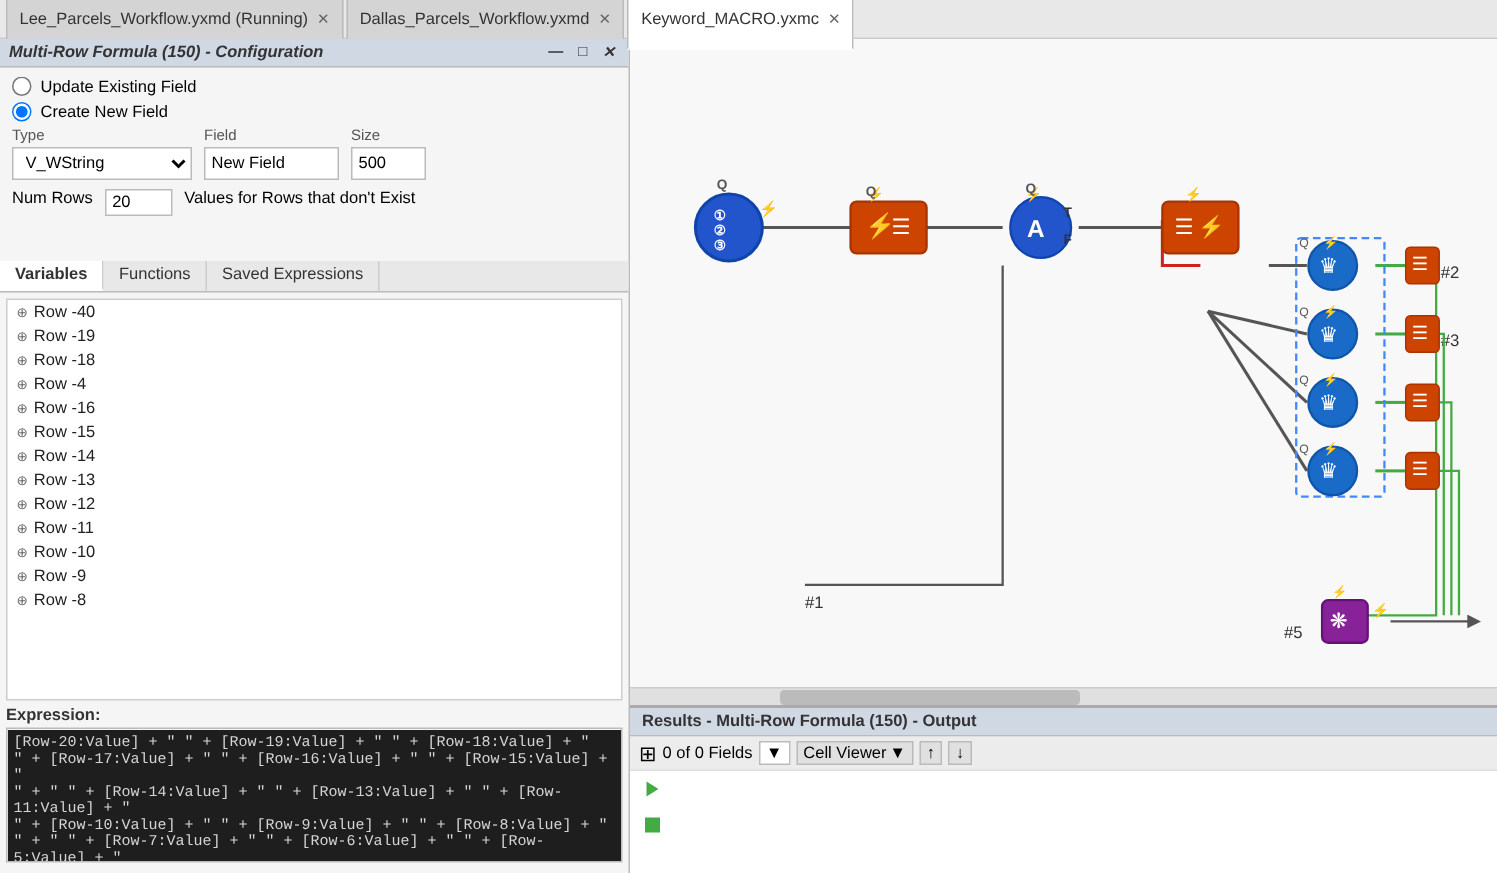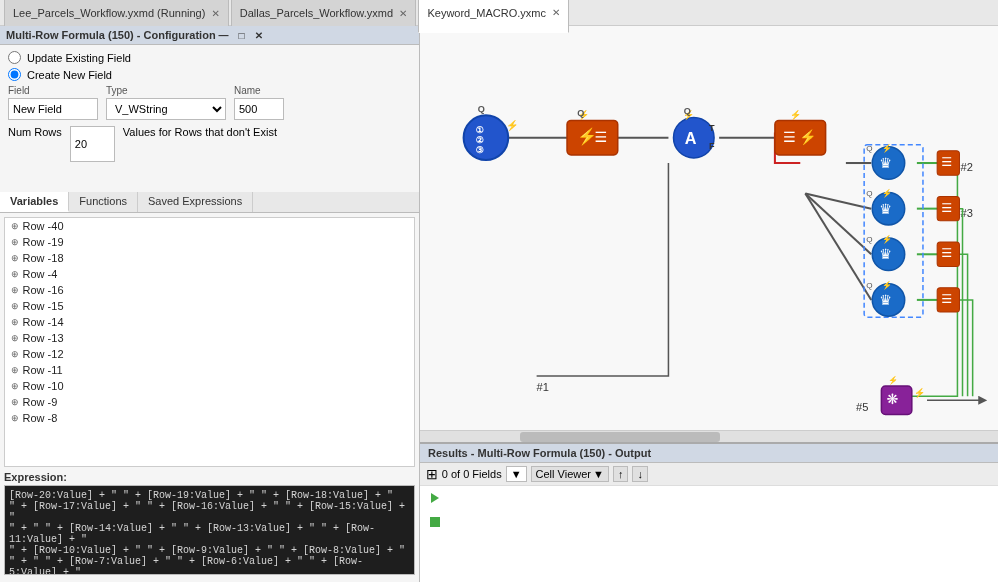--- a/index.html
+++ b/index.html
@@ -58,21 +58,23 @@
 
     
     .panel-title {
       background: #d0d8e4;
       border-bottom: 1px solid #bbb;
       padding: 3px 6px;
       font-size: 11px;
       font-weight: bold;
       color: #333;
       display: flex;
-      align-items: center;
+      justify-content: space-between;
+      align-items: center;
+      font-style: italic;
     }
     .panel-title-btns {
       display: flex;
       gap: 4px;
     }
     .panel-title-btn {
       font-size: 10px;
       color: #333;
       cursor: pointer;
       padding: 0 3px;
@@ -128,21 +130,21 @@
       gap: 8px;
       margin-bottom: 24px;
       font-size: 11px;
     }
     .numrows-spinner {
       width: 45px;
       border: 1px solid #bbb;
       background: #fff;
       padding: 2px 4px;
       font-size: 11px;
-      height: 36px;
+      height: 18px;
     }
     .null-select {
       flex: 1;
       border: 1px solid #bbb;
       background: #fff;
       padding: 2px 4px;
       font-size: 11px;
       height: 22px;
     }
 
@@ -266,21 +268,21 @@
     
     .workflow-canvas {
       flex: 1;
       position: relative;
       overflow: hidden;
       background: #f8f8f8;
     }
 
     
     .results-panel {
-      height: 140px;
+      height: 112px;
       border-top: 2px solid #aaa;
       background: #f5f5f5;
       display: flex;
       flex-direction: column;
     }
     .results-title {
       background: #d0d8e4;
       padding: 3px 8px;
       font-size: 11px;
       font-weight: bold;
@@ -414,31 +416,31 @@
         <input type="radio" name="field-mode" style="">
         <label>Update Existing Field</label>
       </div>
       <div class="radio-row">
         <input type="radio" name="field-mode" checked="" style="">
         <label>Create New Field</label>
       </div>
 
       <div class="field-type-row">
         <div class="field-group">
-          <span class="field-label">Field</span>
-          <input class="field-input" type="text" style="width: 90px;" value="New Field">
-        </div>
-        <div class="field-group">
           <span class="field-label">Type</span>
           <select class="field-select" style="width:120px;">
             <option>V_WString</option>
           </select>
         </div>
         <div class="field-group">
-          <span class="field-label">Name</span>
+          <span class="field-label">Field</span>
+          <input class="field-input" type="text" style="width: 90px;" value="New Field">
+        </div>
+        <div class="field-group">
+          <span class="field-label">Size</span>
           <input class="field-input" type="text" style="width: 50px;" value="500">
         </div>
       </div>
 
       <div class="numrows-row">
         <span>Num Rows</span>
         <input class="numrows-spinner" type="number" value="20" style="">
         <span>Values for Rows that don't Exist</span>
       </div>
 

